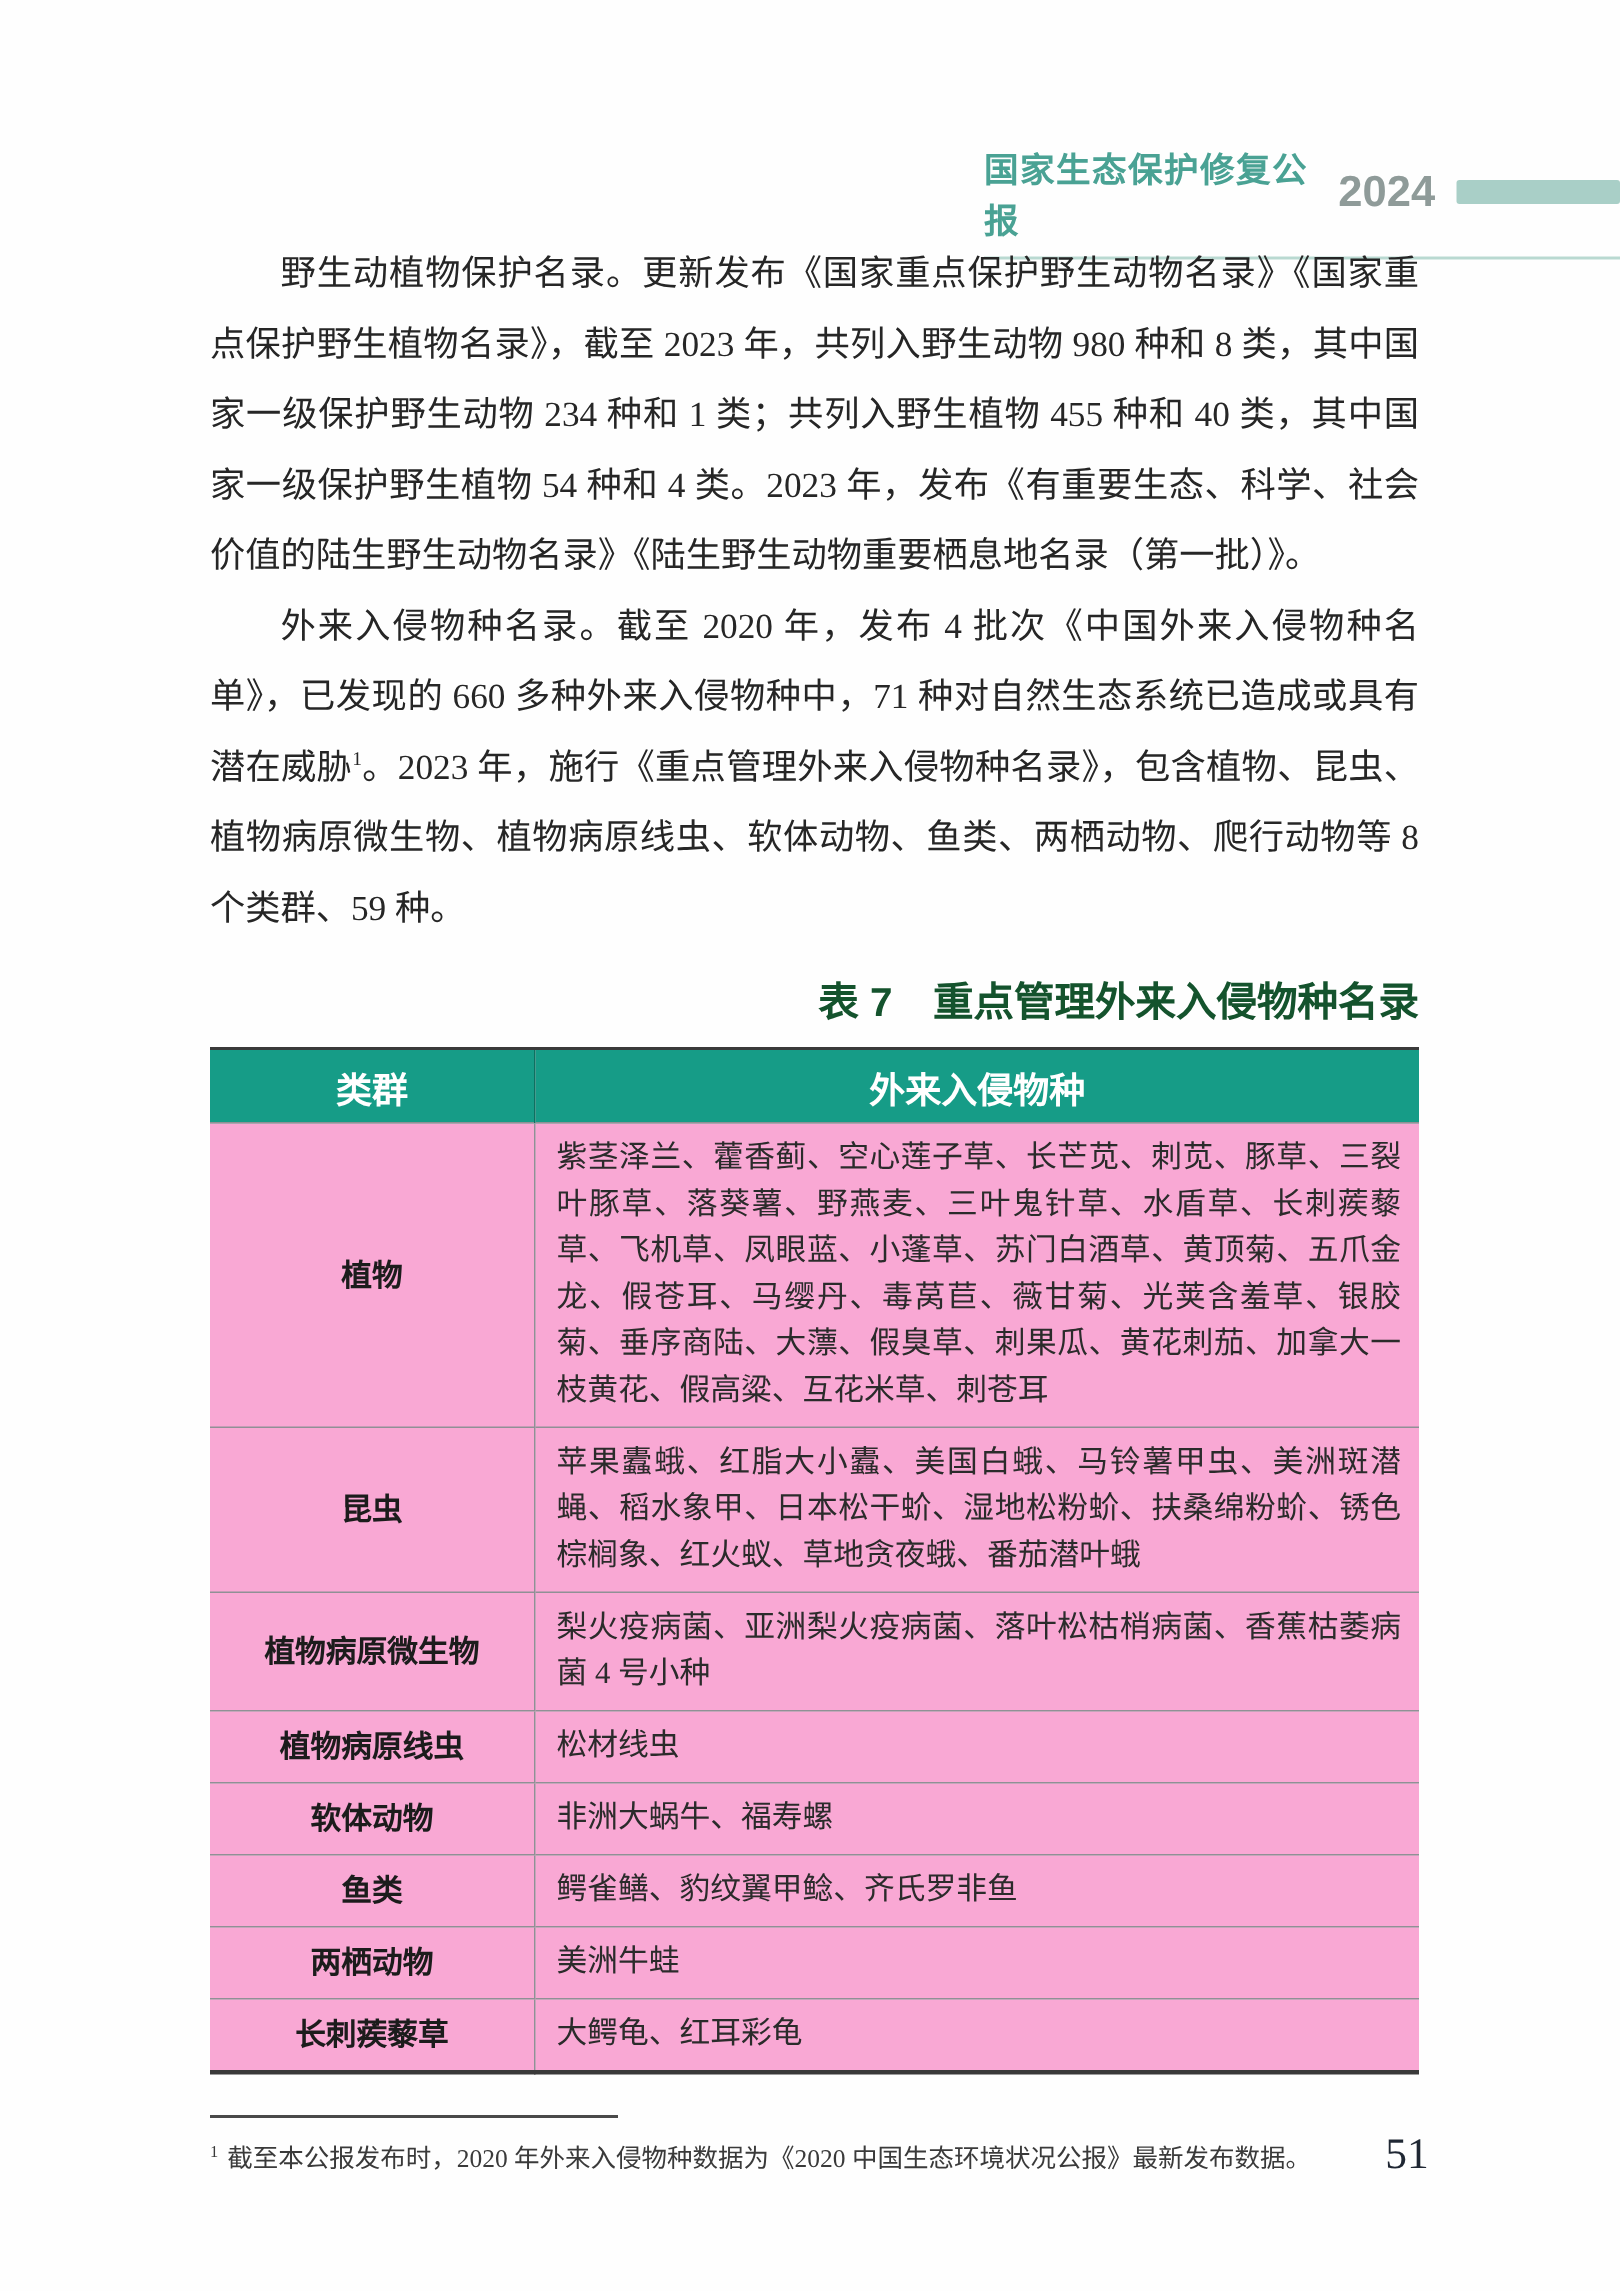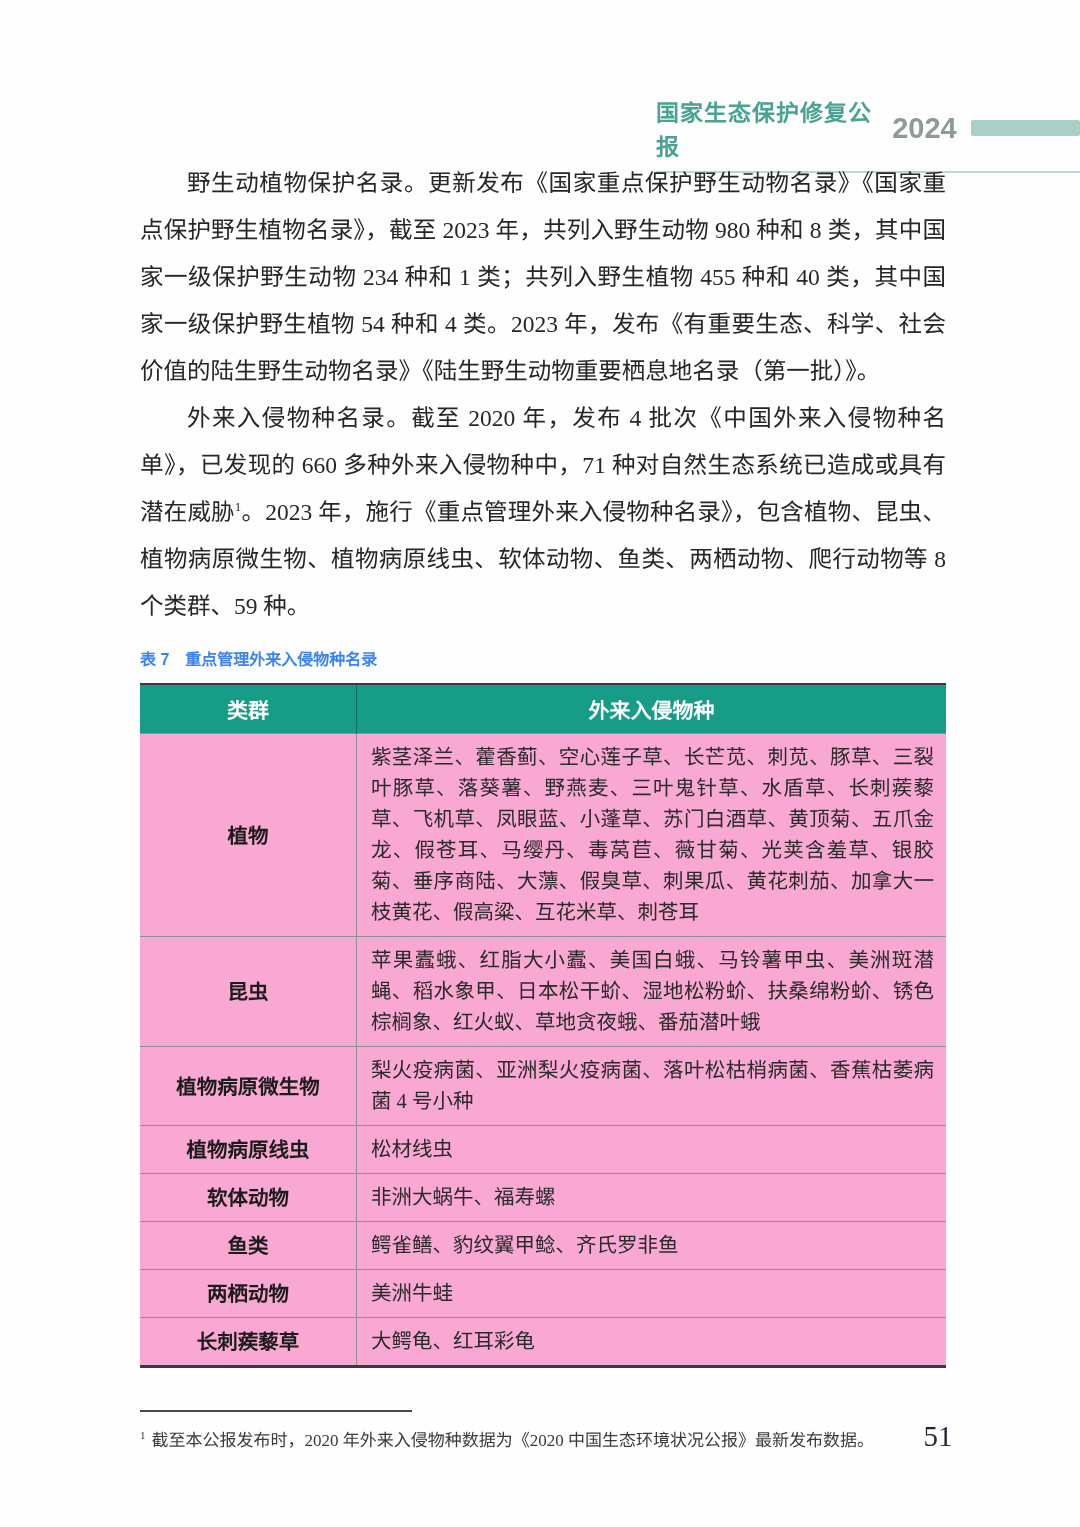--- a/index.html
+++ b/index.html
@@ -37,34 +37,34 @@
   .para{
     margin:0;
     font-size:23.5px;line-height:47px;
     text-align:justify;text-justify:inter-ideograph;
     text-indent:2em;
   }
   sup.fnref{font-size:13px;vertical-align:super;line-height:0;}
   
   .table-title{
     margin:16px 0 13px 0;
-    text-align:left;
+    text-align:right;
     font-family:"Liberation Sans","DejaVu Sans",sans-serif;
-    font-weight:bold;font-size:16px;color:#3b82f6;
+    font-weight:bold;font-size:27px;color:#14532d;
   }
   table.invasive{
     width:806px;border-collapse:collapse;
     border-top:2px solid #3a3a3a;
     border-bottom:3px solid #3a3a3a;
     font-size:20.5px;
   }
   table.invasive th{
     background:#169c87;color:#ffffff;
     font-family:"Liberation Sans","DejaVu Sans",sans-serif;
-    font-weight:bold;font-size:21px;
+    font-weight:bold;font-size:24px;
     height:46px;text-align:center;
     border-right:1px solid rgba(0,0,0,0.28);
   }
   table.invasive th:last-child{border-right:none;}
   table.invasive td{
     background:#f9a8d4;
     border-top:1px solid #909095;
     vertical-align:middle;
     line-height:31px;
   }

